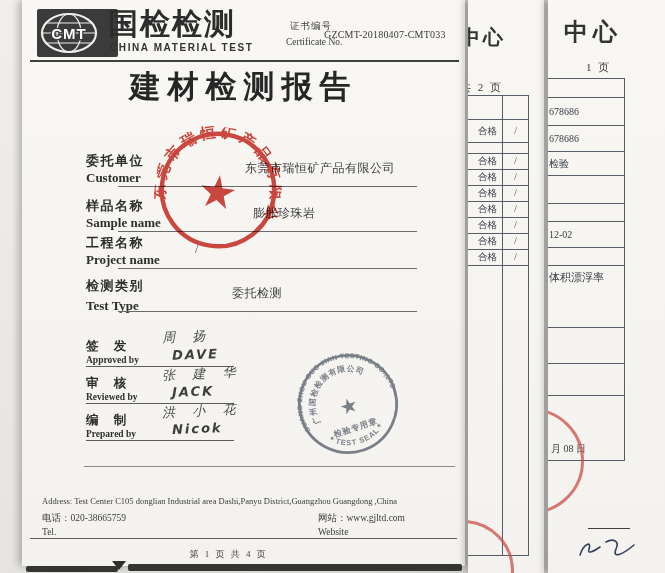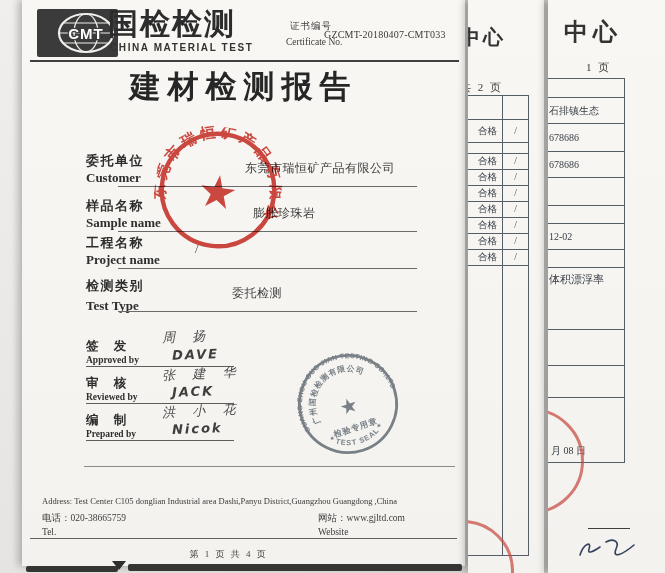--- a/index.html
+++ b/index.html
@@ -9,21 +9,21 @@
     font-family:"Liberation Serif","DejaVu Serif",serif;color:#3a3a3a;
   }
   .page{position:absolute;top:0;background:linear-gradient(180deg,#f8f7f3 0%,#f5f4f0 60%,#f3f2ee 100%);
     box-shadow:-4px 0 7px rgba(0,0,0,.22),4px 0 6px rgba(0,0,0,.12);overflow:hidden;}
   .page1{left:22px;width:443px;height:566px;}
   .page2{left:468px;width:76px;height:573px;}
   .page3{left:548px;width:117px;height:573px;}
   .abs{position:absolute;}
 
   
-  .logo-box{left:15px;top:9px;width:81px;height:48px;background:#3b3b3b;border-radius:2px;text-align:right;}
+  .logo-box{left:15px;top:9px;width:81px;height:48px;background:#3b3b3b;border-radius:2px;}
   .brand-cn{left:86px;top:4px;font-size:30px;font-weight:bold;letter-spacing:2px;color:#2c2c2c;
     font-family:"Liberation Sans","DejaVu Sans",sans-serif;}
   .brand-en{left:88px;top:42px;font-size:10px;font-weight:bold;letter-spacing:1.6px;color:#333;
     font-family:"Liberation Sans","DejaVu Sans",sans-serif;white-space:nowrap;}
   .cert-label-cn{left:268px;top:20px;font-size:9.5px;color:#3d3d3d;letter-spacing:1px;}
   .cert-label-en{left:264px;top:37px;font-size:9.5px;color:#3d3d3d;}
   .cert-value{left:302px;top:29px;font-size:10px;color:#383838;letter-spacing:.2px;white-space:nowrap;}
   .header-rule{left:8px;right:6px;top:60px;border-top:2px solid #3f3f3f;}
   .report-title{left:0;right:0;top:66px;text-align:center;font-size:31px;font-weight:bold;
     letter-spacing:7px;color:#262626;}
@@ -254,23 +254,23 @@
     </div>
     <div class="arc-stamp" style="left:-56px;top:520px;width:96px;height:96px;"></div>
   </div>
 
   <div class="page page3">
     <div class="abs p3-head">中心</div>
     <div class="abs p3-page">1 页</div>
 
     <div class="p3-table">
       <div class="p3-row" style="height:18px;"></div>
-      <div class="p3-row" style="height:26px;line-height:26px;">石排镇生态</div>
       <div class="p3-row" style="height:28px;line-height:28px;">678686</div>
       <div class="p3-row" style="height:26px;line-height:26px;">678686</div>
+      <div class="p3-row" style="height:24px;line-height:24px;">检验</div>
       <div class="p3-row" style="height:28px;"></div>
       <div class="p3-row" style="height:18px;"></div>
       <div class="p3-row" style="height:26px;line-height:26px;">12-02</div>
       <div class="p3-row" style="height:18px;"></div>
       <div class="p3-row" style="height:62px;line-height:22px;font-size:11px;">体积漂浮率</div>
       <div class="p3-row" style="height:36px;"></div>
       <div class="p3-row" style="height:32px;"></div>
       <div class="p3-row" style="height:65px;">
         <div class="p3-date">月 08 日</div>
       </div>

